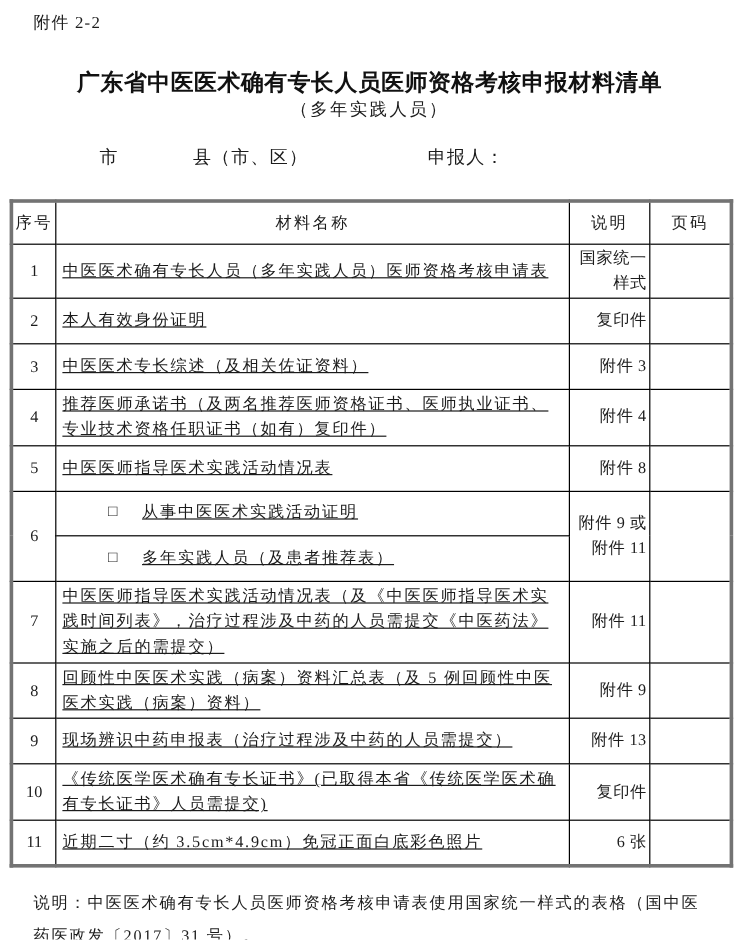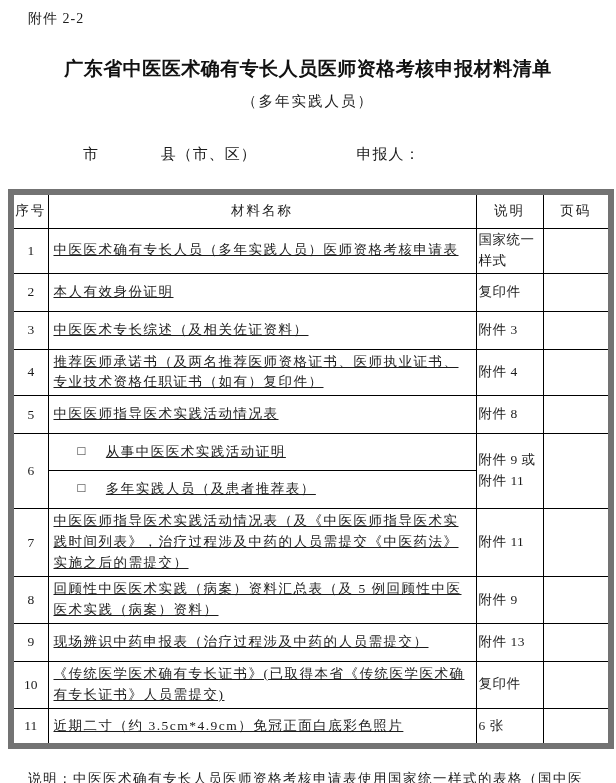--- a/index.html
+++ b/index.html
@@ -18,65 +18,64 @@
   .doc-title {
     margin-top: 28px;
     text-align: center;
     font-family: "Liberation Sans", "DejaVu Sans", sans-serif;
     font-weight: bold;
     font-size: 19px;
     letter-spacing: 0.5px;
     color: #111;
   }
   .doc-subtitle {
-    margin-top: 10px;
     text-align: center;
     font-size: 14.5px;
     letter-spacing: 2px;
   }
   .location-line {
-    margin-top: 34px;
+    margin-top: 21px;
     padding-left: 83px;
     font-size: 15px;
     letter-spacing: 1px;
   }
   .location-line .county { margin-left: 57px; }
   .location-line .applicant { margin-left: 95px; }
 
   table.materials {
     margin: 25px 0 0 8px;
     width: 600px;
     border-collapse: collapse;
     table-layout: fixed;
-    border: 6px solid #737373;
+    border: 3px solid #737373;
   }
   table.materials th, table.materials td {
     border: 1px solid #000;
     font-weight: normal;
     font-size: 13.5px;
     vertical-align: middle;
   }
   th.h-cell { text-align: center; letter-spacing: 2px; }
   td.c-no   { text-align: center; font-family: "Liberation Serif", serif; }
   td.c-name {
     text-align: left;
     padding: 2px 4px 2px 5px;
     line-height: 1.55;
     letter-spacing: 1.5px;
     text-decoration: underline;
   }
   td.c-note {
-    text-align: left;
+    text-align: right;
     white-space: pre-line;
     line-height: 1.55;
     letter-spacing: 0.5px;
     padding: 1px 2px;
   }
   td.c-page { }
-  td.c-check { padding-left: 29px; }
+  td.c-check { padding-left: 43px; }
   .cb { display: inline-block; margin-right: 19px; font-size: 13px; transform: translateY(-1px); }
 
   tr.rh  { height: 36px; }
   tr.r1  { height: 45px; }
   tr.r2  { height: 38px; }
   tr.r3  { height: 38px; }
   tr.r4  { height: 46px; }
   tr.r5  { height: 38px; }
   tr.r6a { height: 37px; }
   tr.r6b { height: 38px; }

